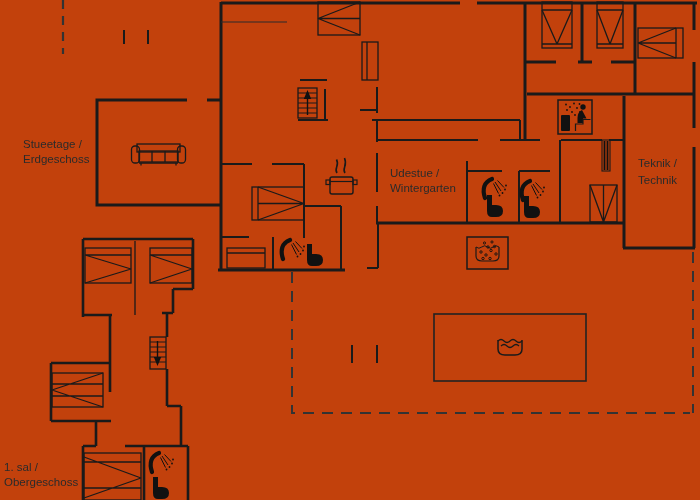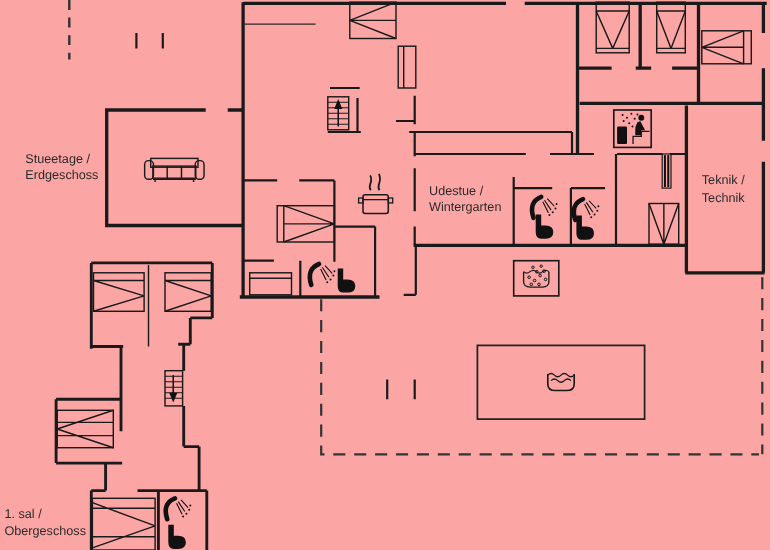--- a/index.html
+++ b/index.html
@@ -1,16 +1,16 @@
 <!DOCTYPE html>
 <html><head>
 <meta charset="utf-8">
 <style>
   html,body{margin:0;padding:0;background:#fff;}
-  .stage{position:relative;width:700px;height:500px;background:#fca5a5;overflow:hidden;
+  .stage{position:relative;width:700px;height:500px;background:#c2410c;overflow:hidden;
          font-family:"Liberation Sans","DejaVu Sans",sans-serif;}
   svg{display:block}
   svg text{font-family:"Liberation Sans","DejaVu Sans",sans-serif;font-size:11.5px;fill:#2b2b2b;}
 </style>
 </head>
 <body>
 
 <div class="stage">
 <svg width="700" height="500" viewBox="0 0 700 500" xmlns="http://www.w3.org/2000/svg">
   <defs>

